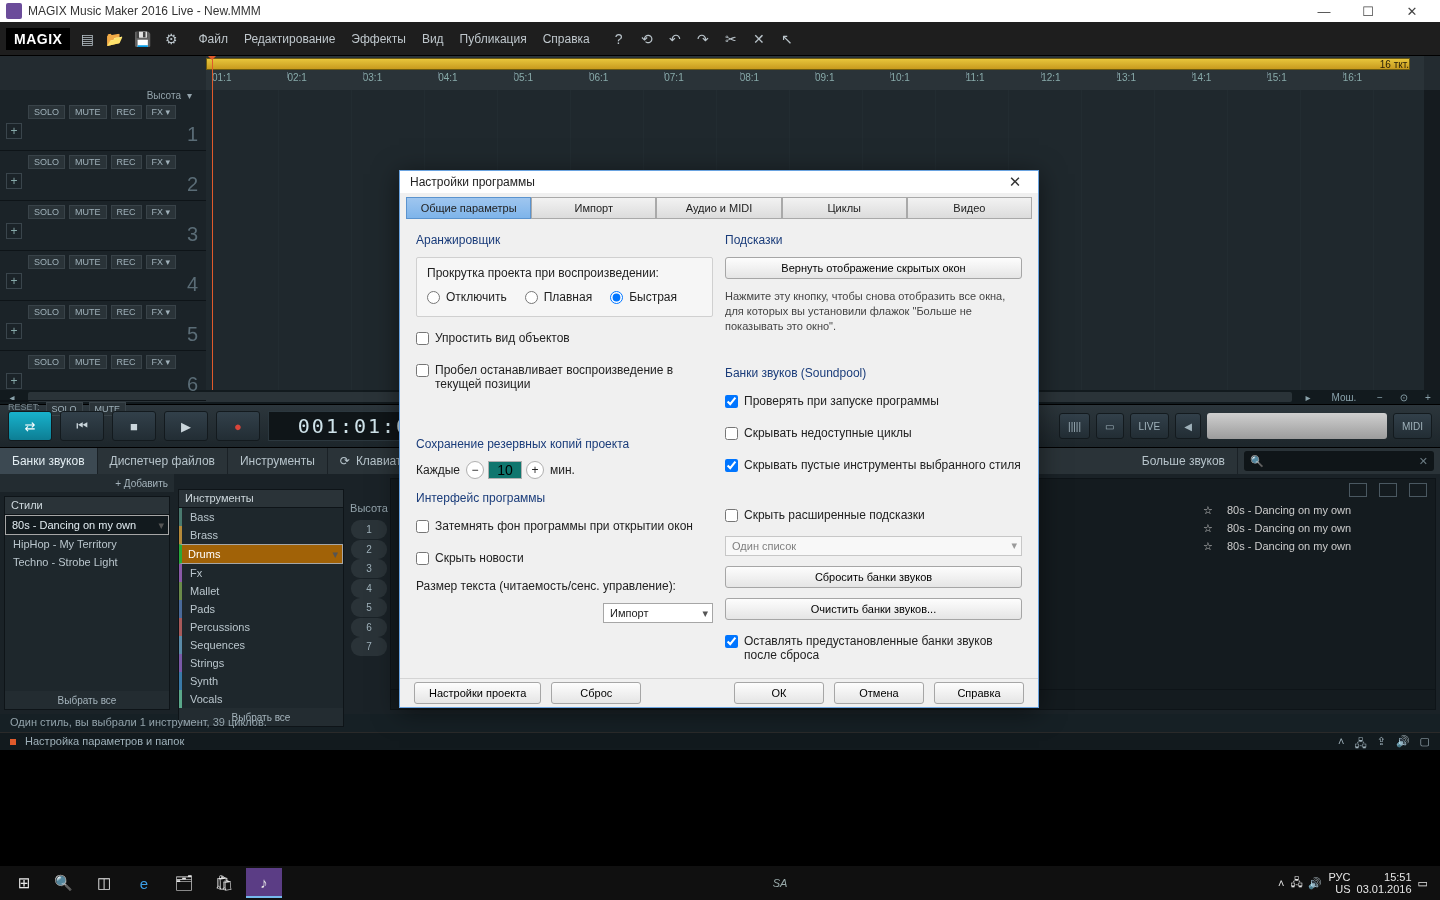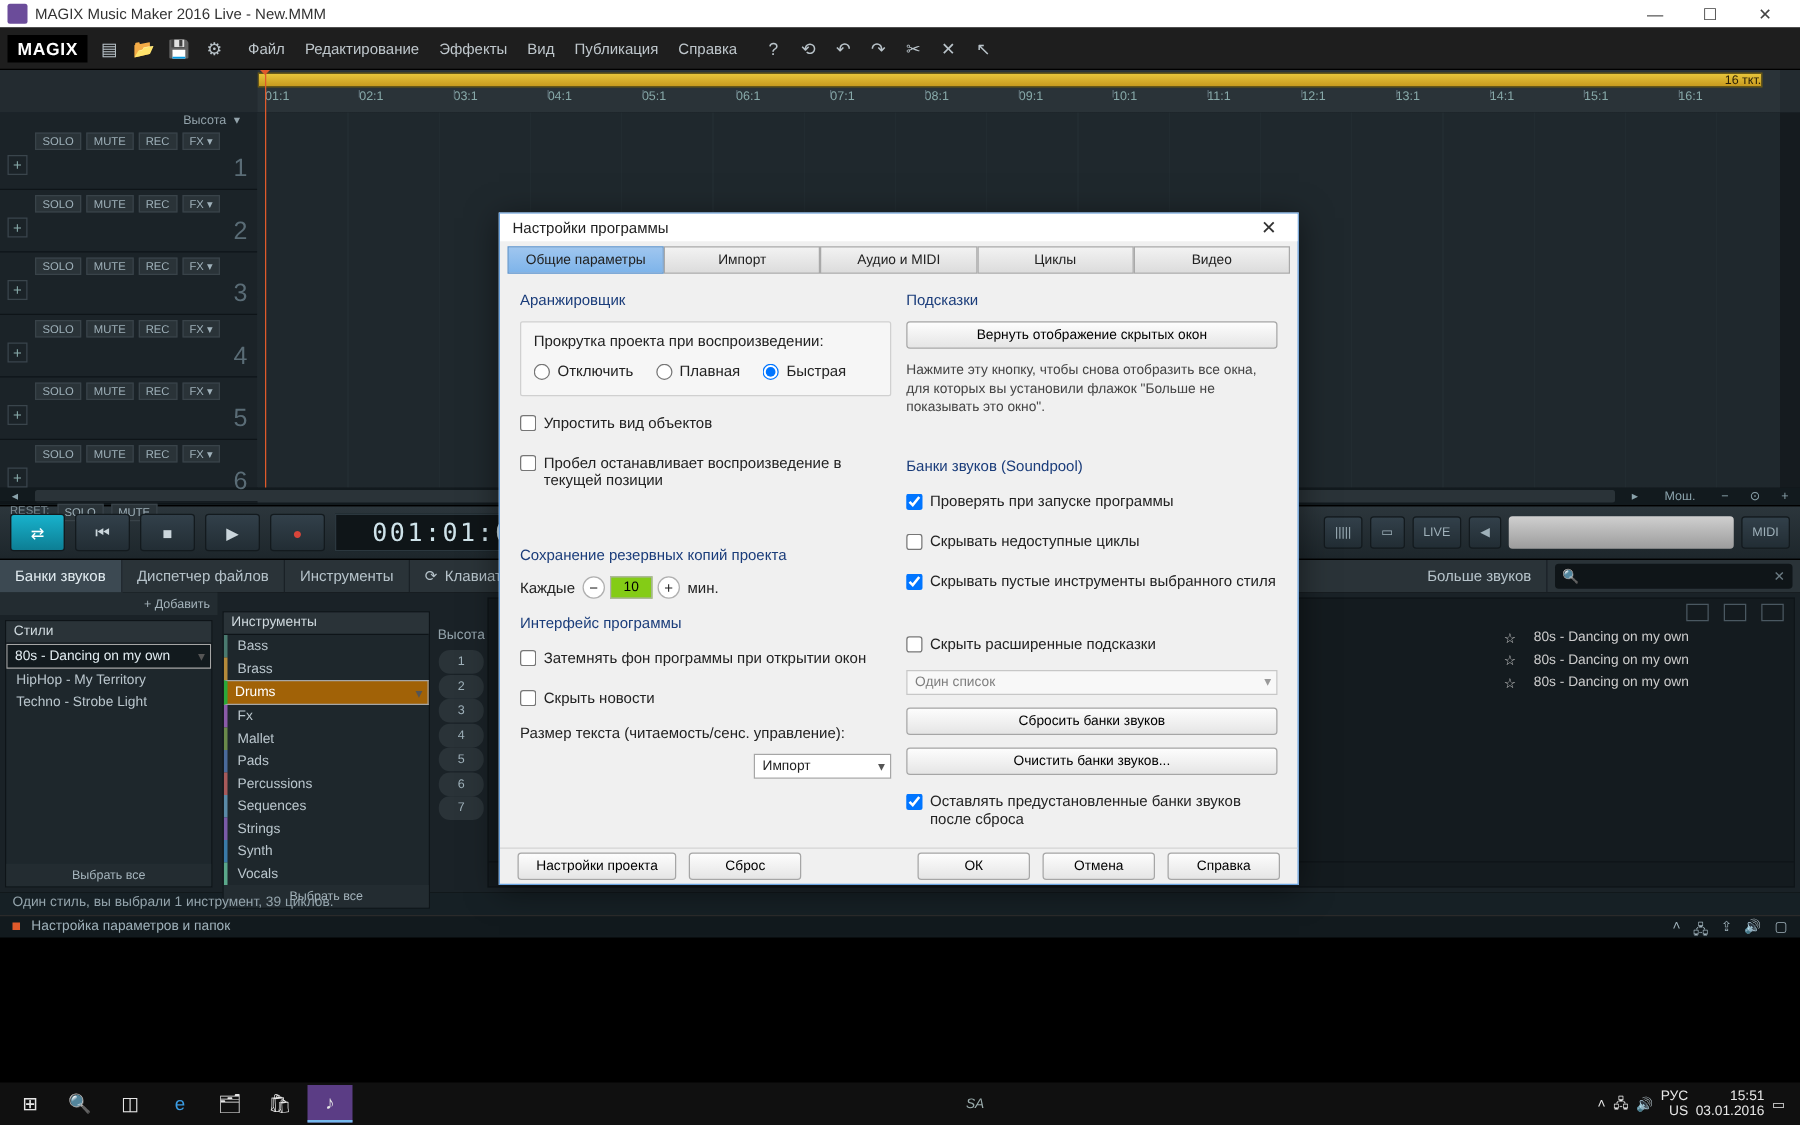--- a/index.html
+++ b/index.html
@@ -109,21 +109,21 @@
 .dtab { flex:1; height:22px; background: linear-gradient(#f2f2f2,#dcdcdc); border:1px solid #a9a9a9; display:flex; align-items:center; justify-content:center; font-size:11px; }
 .dtab.active { background: linear-gradient(#9fc6ef,#7eb4ea); border-color:#5a93ce;}
 .dlg-body { flex:1; display:flex; padding: 12px 16px; gap: 12px; }
 .col { flex:1; display:flex; flex-direction:column; gap:10px;}
 .group-label { color:#1a3c7a; font-size:12px; margin-top:2px;}
 .subgroup { border:1px solid #d0d0d0; border-radius:2px; padding:8px 10px; background:#f6f6f6;}
 .opt { display:flex; align-items:flex-start; gap:6px; margin:4px 0;}
 .opt input{margin-top:1px;}
 .rowline { display:flex; align-items:center; gap:6px;}
 .spin { display:flex; align-items:center; gap:4px;}
-.spin .val{width:34px;height:18px;border:1px solid #b0b0b0;background:#84cc16;text-align:center;font-size:11px;}
+.spin .val{width:34px;height:18px;border:1px solid #b0b0b0;background:#0f766e;text-align:center;font-size:14px;}
 .spin .step{width:18px;height:18px;border:1px solid #b0b0b0;border-radius:50%;display:flex;align-items:center;justify-content:center;background:#fff;font-size:12px;}
 .winbtn { height:22px; padding:0 14px; background: linear-gradient(#fdfdfd,#e5e5e5); border:1px solid #a6a6a6; border-radius:3px; font-size:11px; display:flex; align-items:center; justify-content:center; min-width:90px;}
 .winbtn.wide{width:100%;}
 .sel { height:20px; border:1px solid #a6a6a6; background:#fff; padding:0 18px 0 6px; display:flex; align-items:center; min-width:110px; position:relative; font-size:11px;}
 .sel::after{content:"▾";position:absolute;right:4px;color:#555;}
 .note { font-size:11px; color:#444; line-height:1.35;}
 .dlg-btns { height:40px; display:flex; align-items:center; padding:0 14px; gap:10px; border-top:1px solid #d4d4d4;}
 .dlg-btns .sp{flex:1;}
 
 

